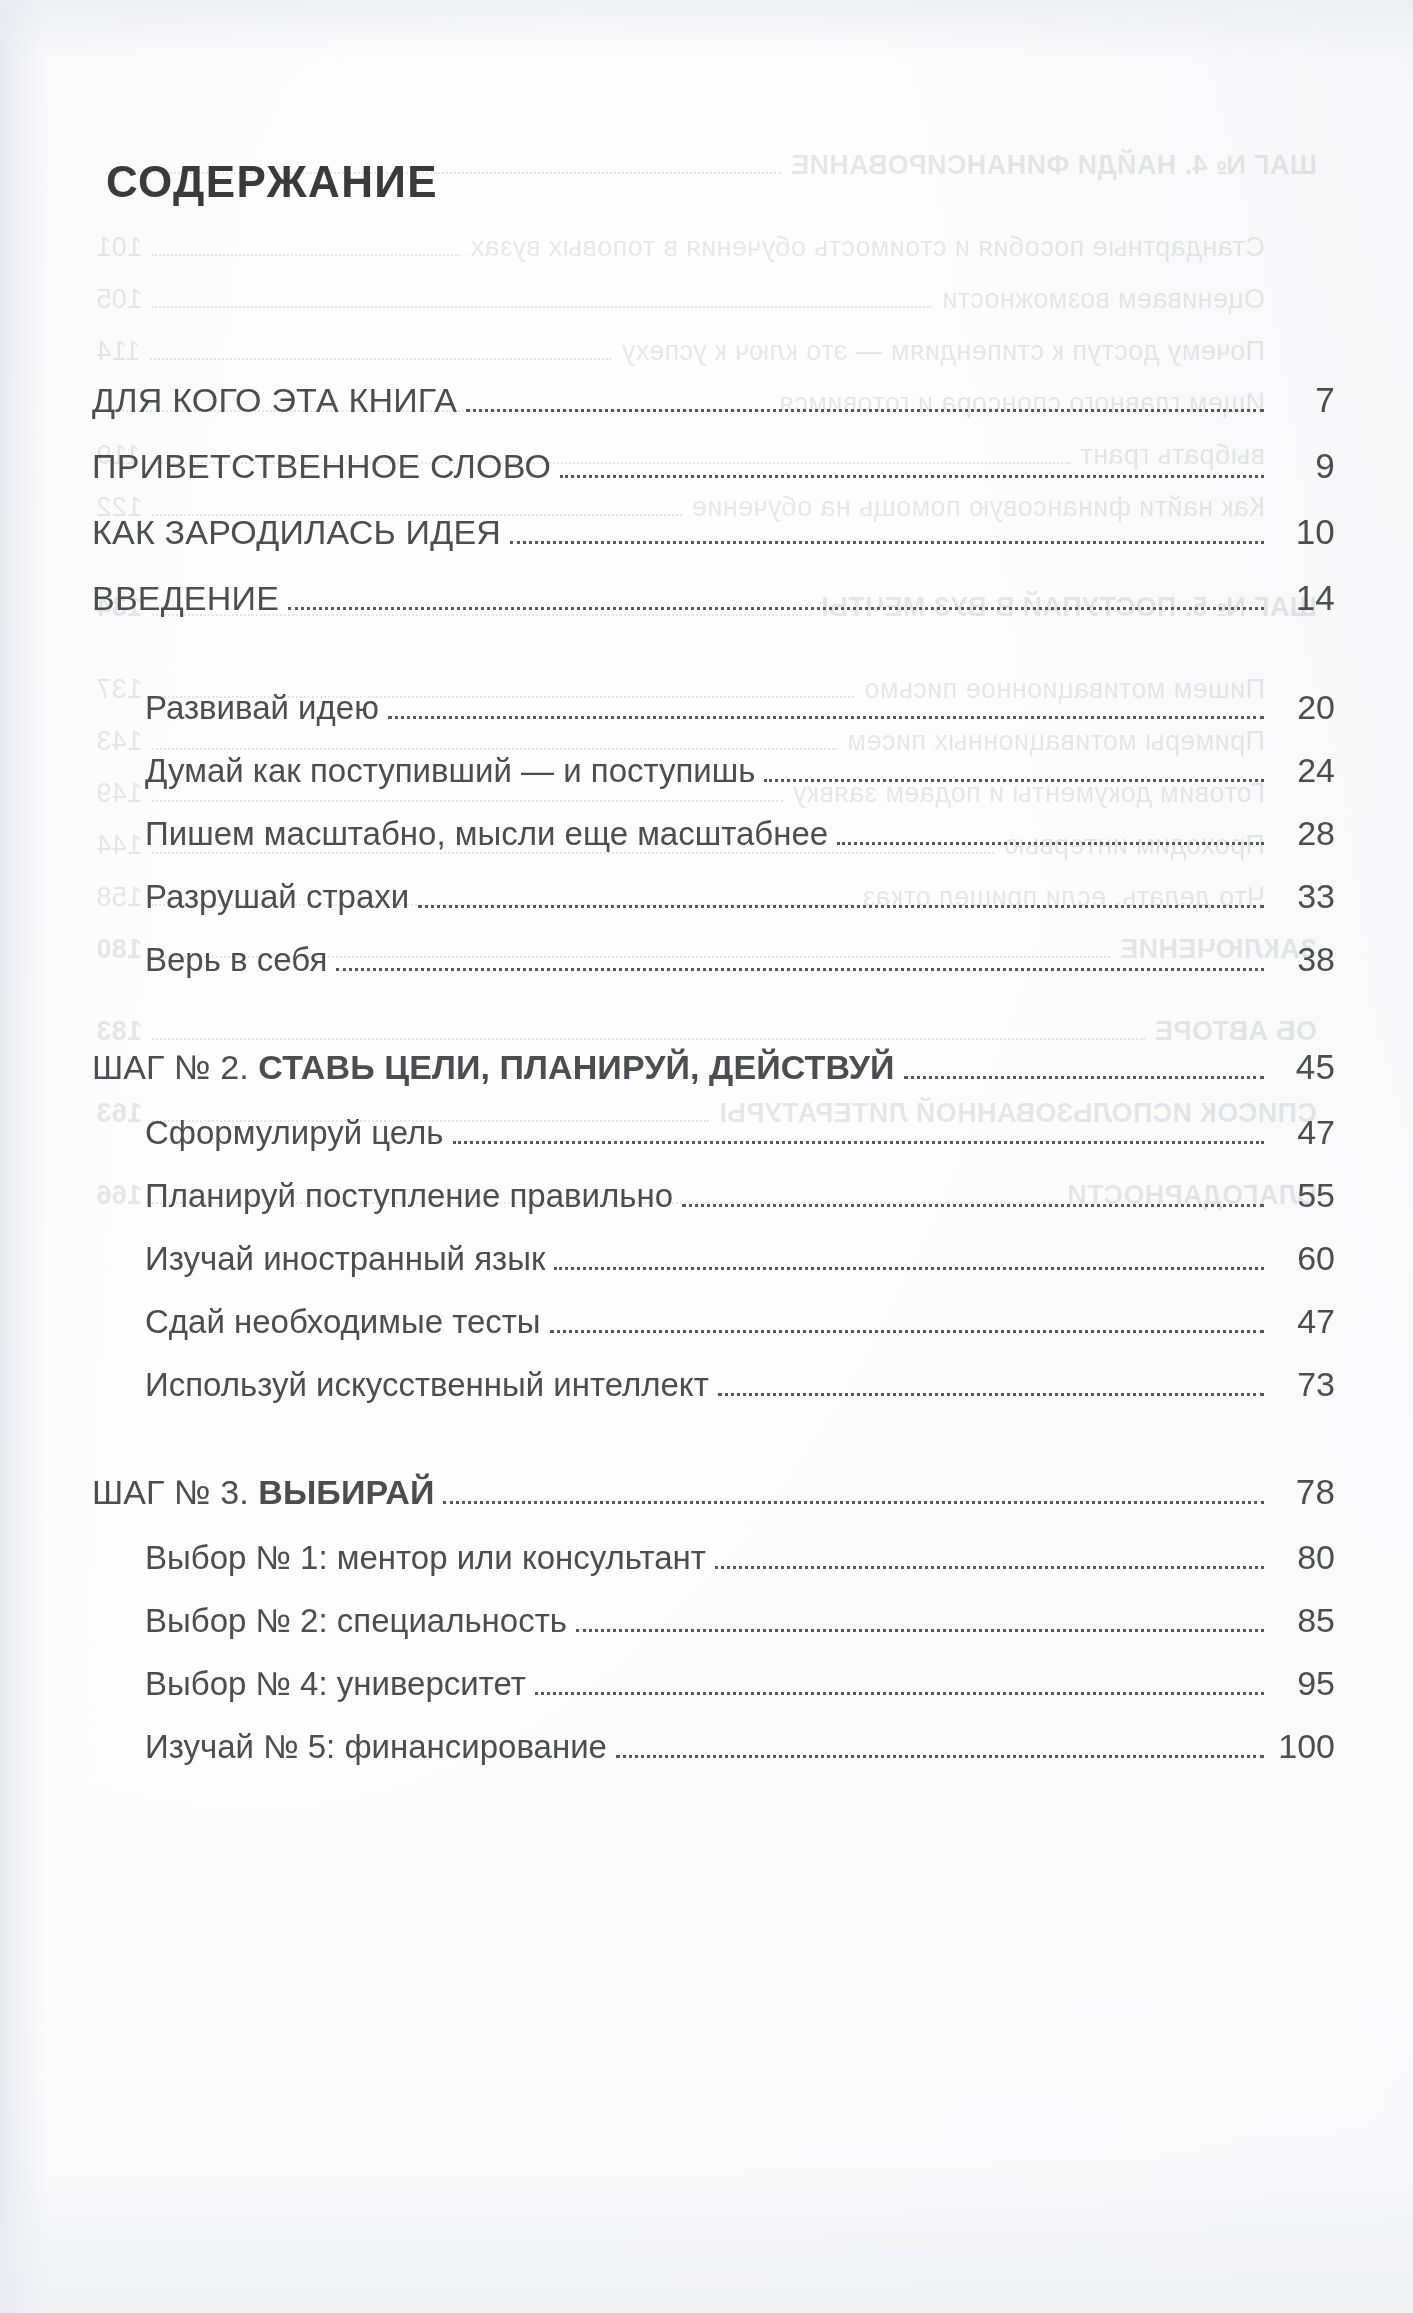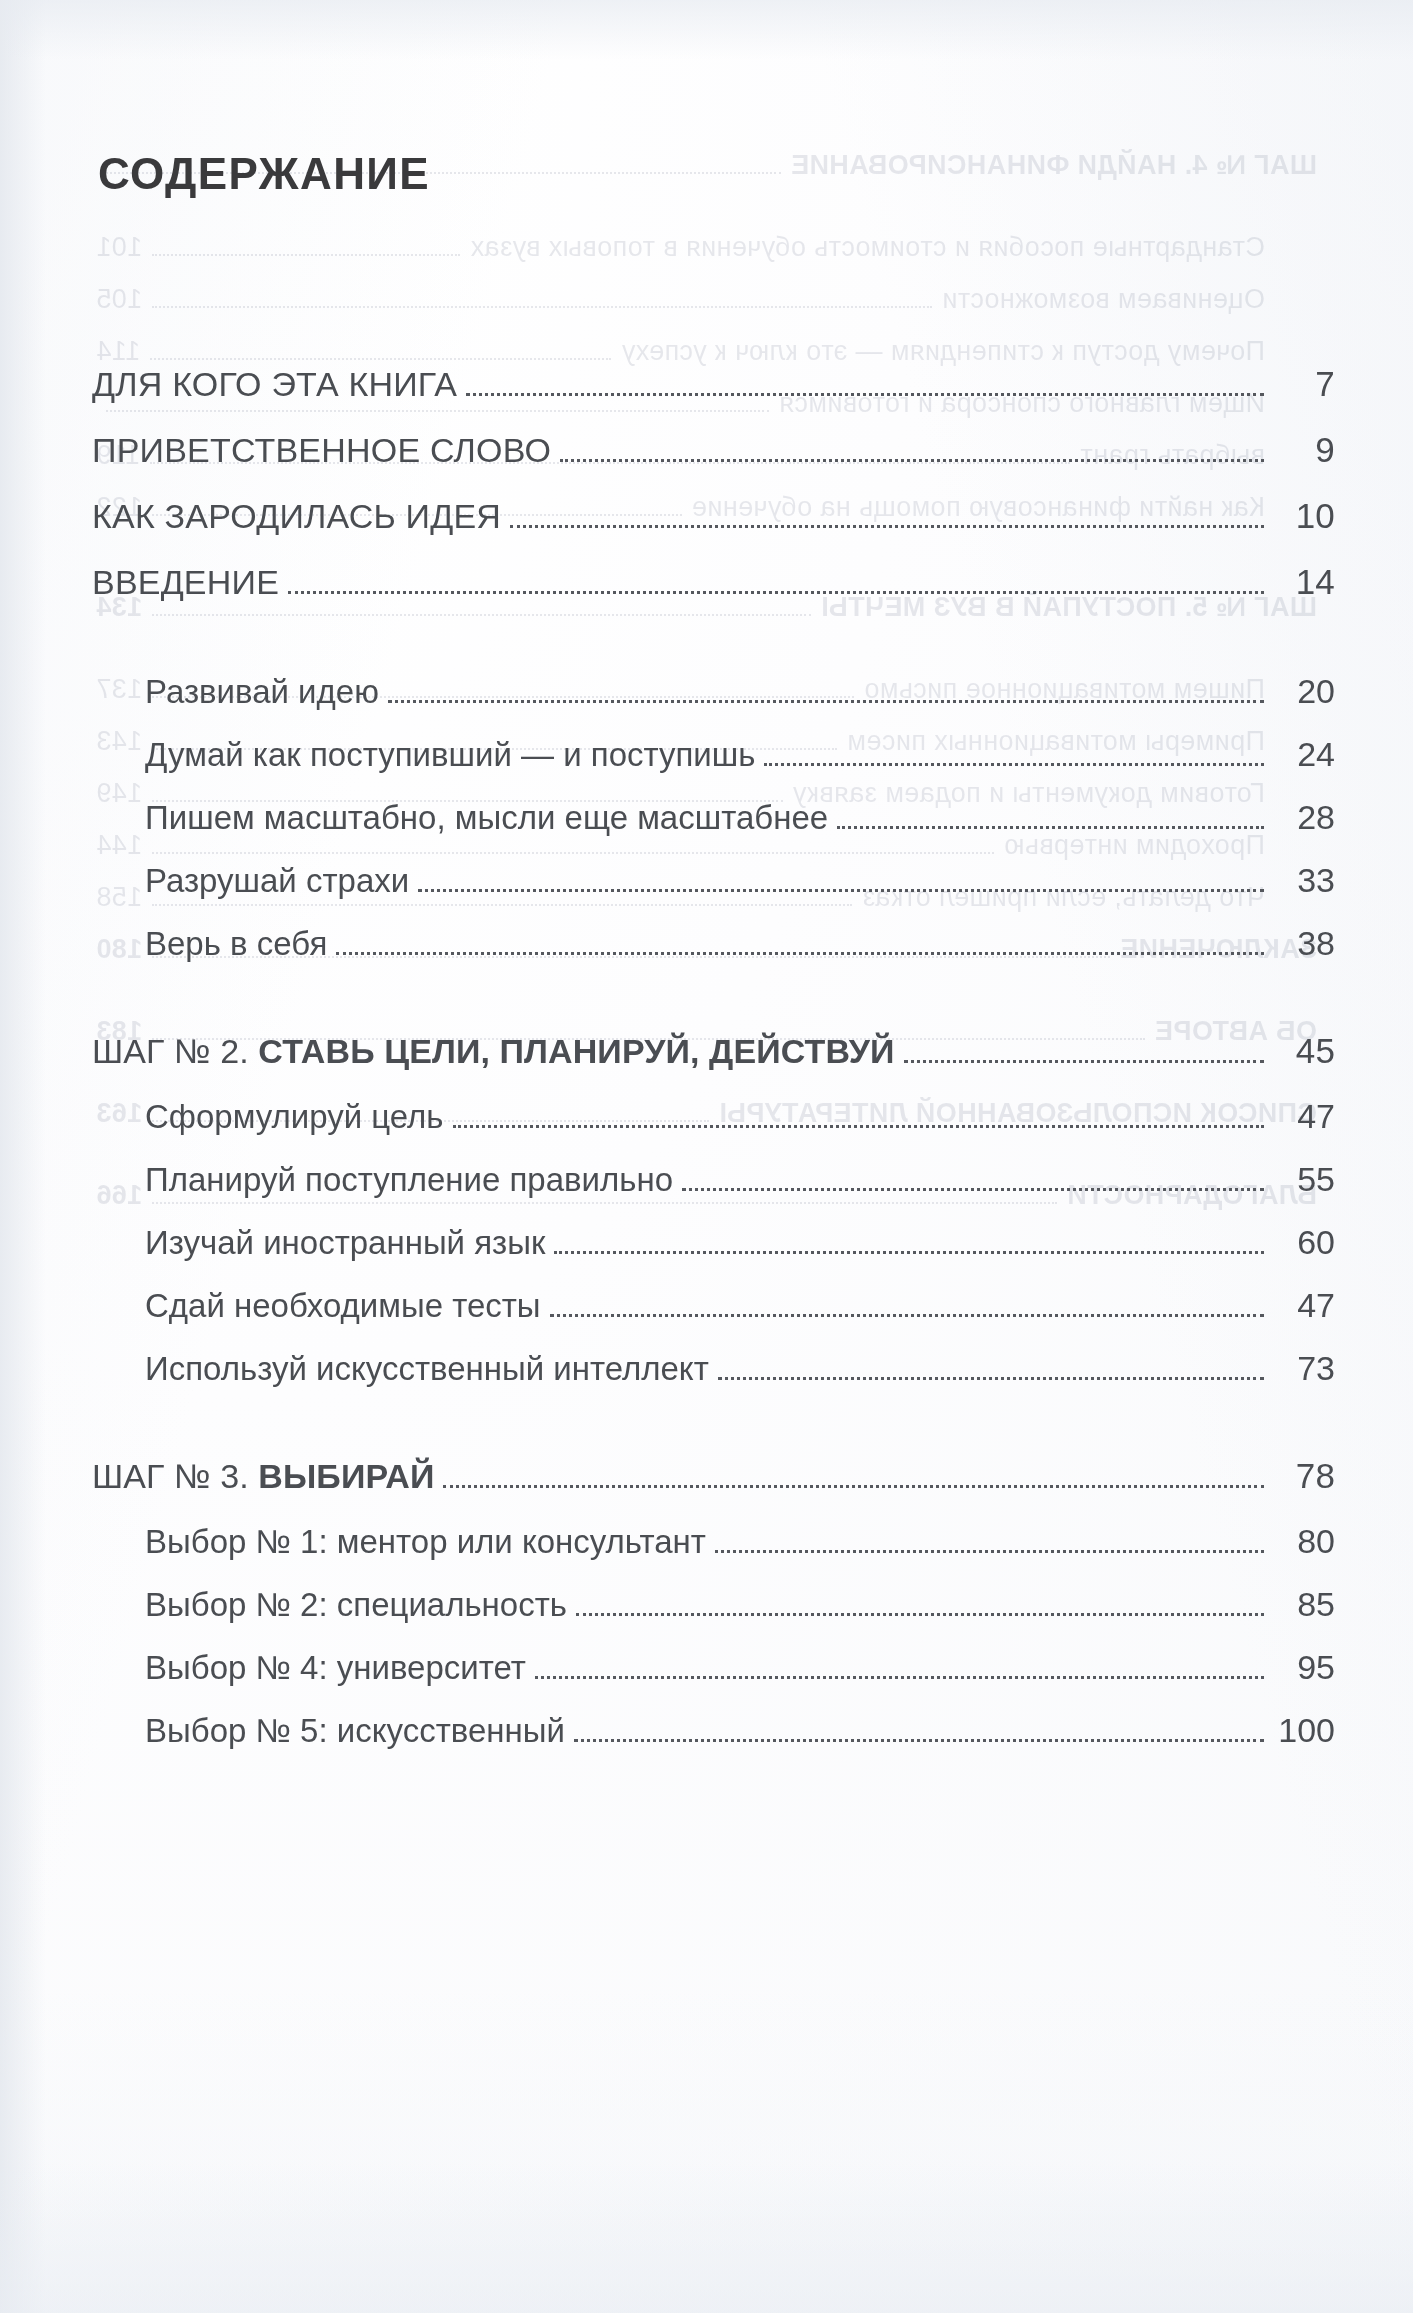--- a/index.html
+++ b/index.html
@@ -85,21 +85,21 @@
     position: absolute;
     left: 0; right: 0; top: 0;
     padding: 0 78px 0 92px;
   }
 
   .toc-title {
     font-weight: 700;
     font-size: 44px;
     letter-spacing: 1.4px;
     color: #3a3a3c;
-    margin: 4px;
+    margin: 12px;
     padding-top: 148px;
     padding-left: 2px;
     line-height: 1;
   }
 
   .toc-list {
     margin: 0;
     padding: 0;
     list-style: none;
   }
@@ -376,20 +376,20 @@
           <span class="label">Выбор № 2: специальность</span>
           <span class="leader"></span>
           <span class="pageno">85</span>
         </li>
         <li class="entry level-sub">
           <span class="label">Выбор № 4: университет</span>
           <span class="leader"></span>
           <span class="pageno">95</span>
         </li>
         <li class="entry level-sub">
-          <span class="label">Выбор № 5: искусственный</span>
+          <span class="label">Изучай № 5: финансирование</span>
           <span class="leader"></span>
           <span class="pageno">100</span>
         </li>
       </ul>
 
   </div>
 </div>
 
 </body></html>

